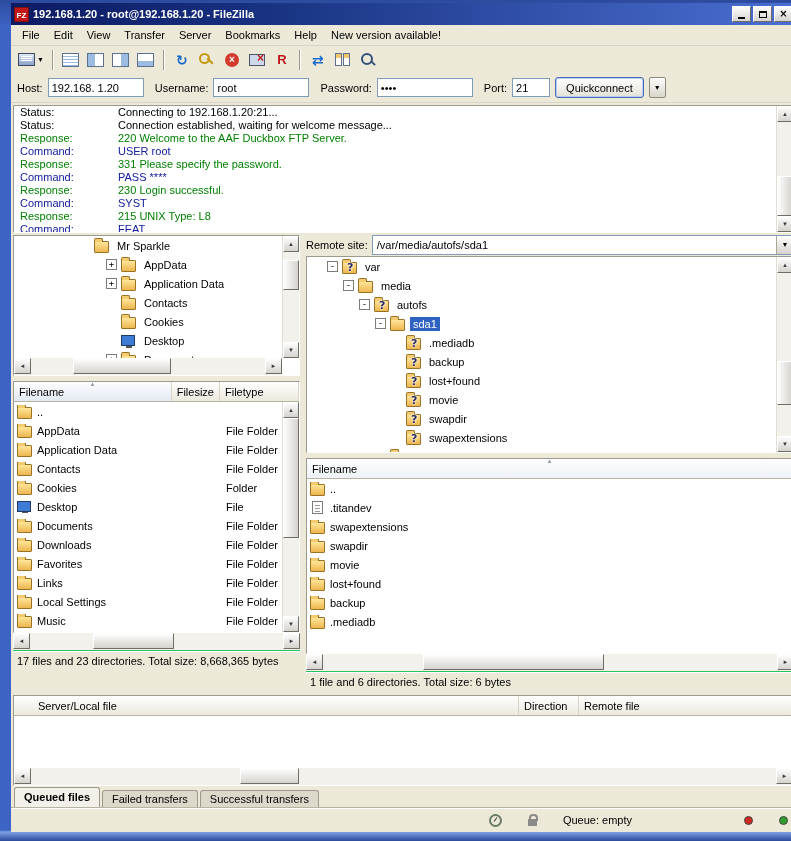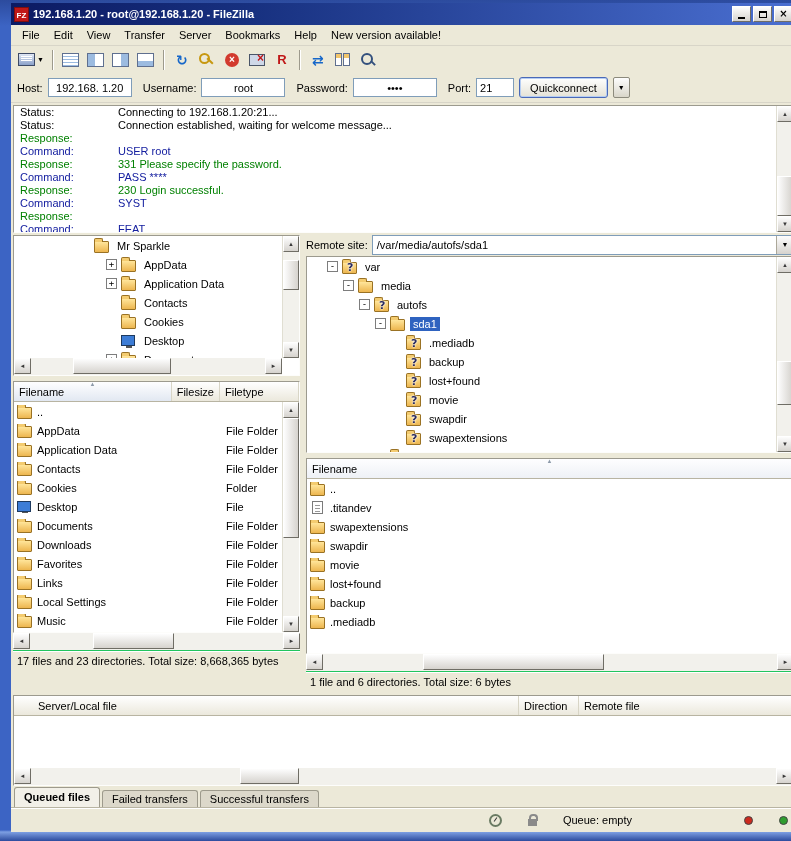--- a/index.html
+++ b/index.html
@@ -45,21 +45,21 @@
   .ico-compare { width:15px; height:13px; display:flex; gap:1px; }
   .ico-compare i { flex:1; border:1px solid #5f6f8f; background:linear-gradient(#f2c66b 0 4px,#fff 4px); }
   .ico-find { width:14px; height:14px; position:relative; }
   .ico-find::before { content:""; position:absolute; left:0; top:0; width:8px; height:8px; border:2px solid #33507d; border-radius:50%; }
   .ico-find::after { content:""; position:absolute; left:9px; top:9px; width:6px; height:2px; background:#33507d; transform:rotate(45deg); }
 
   
   .quickbar { height:30px; flex:none; display:flex; align-items:center; padding:0 6px; gap:5px; border-bottom:1px solid #d8d5c8; }
   .qlabel { margin-left:6px; }
   .qinput { height:19px; border:1px solid #7f9db9; background:#fff; padding:2px 3px; font:11px "Liberation Sans",sans-serif; }
-  .w100 { width:84px;text-align:center; } .w40 { width:38px; }
+  .w100 { width:96px; } .w40 { width:38px; }
   .qbtn { height:21px; padding:0 10px; border:1px solid #4a69b8; border-radius:3px; background:linear-gradient(#fefefe,#e4e2d6); font:11px "Liberation Sans",sans-serif; box-shadow:0 0 0 1px #b5cdf2 inset; }
   .qdrop { width:17px; height:21px; border:1px solid #8c8a7c; border-radius:2px; background:linear-gradient(#fdfdfd,#d9d6c9); font-size:7px; display:flex; align-items:center; justify-content:center; }
 
   
   .inset { background:#fff; border:1px solid; border-color:#9c9a8e #fdfdfb #fdfdfb #9c9a8e; position:relative; overflow:hidden; }
 
   
   .logpane { flex:none; height:128px; margin:2px 2px 0 2px;padding-left:43px; }
   .logline { display:flex; line-height:13px; white-space:nowrap; }
   .loglabel { width:104px; flex:none; padding-left:6px; }
@@ -253,20 +253,21 @@
       <div class="logline">
             <span class="loglabel k-status">Status:</span>
             <span class="logtext k-status">Connecting to 192.168.1.20:21...</span>
           </div>
       <div class="logline">
             <span class="loglabel k-status">Status:</span>
             <span class="logtext k-status">Connection established, waiting for welcome message...</span>
           </div>
       <div class="logline">
             <span class="loglabel k-response">Response:</span>
+            <span class="logtext k-response">220 Welcome to the AAF Duckbox FTP Server.</span>
           </div>
       <div class="logline">
             <span class="loglabel k-command">Command:</span>
             <span class="logtext k-command">USER root</span>
           </div>
       <div class="logline">
             <span class="loglabel k-response">Response:</span>
             <span class="logtext k-response">331 Please specify the password.</span>
           </div>
       <div class="logline">
@@ -276,20 +277,21 @@
       <div class="logline">
             <span class="loglabel k-response">Response:</span>
             <span class="logtext k-response">230 Login successful.</span>
           </div>
       <div class="logline">
             <span class="loglabel k-command">Command:</span>
             <span class="logtext k-command">SYST</span>
           </div>
       <div class="logline">
             <span class="loglabel k-response">Response:</span>
+            <span class="logtext k-response">215 UNIX Type: L8</span>
           </div>
       <div class="logline">
             <span class="loglabel k-command">Command:</span>
             <span class="logtext k-command">FEAT</span>
           </div>
     </div>
     <div class="vscroll">
       <div class="sbtn">
             <span>▲</span>
           </div>

